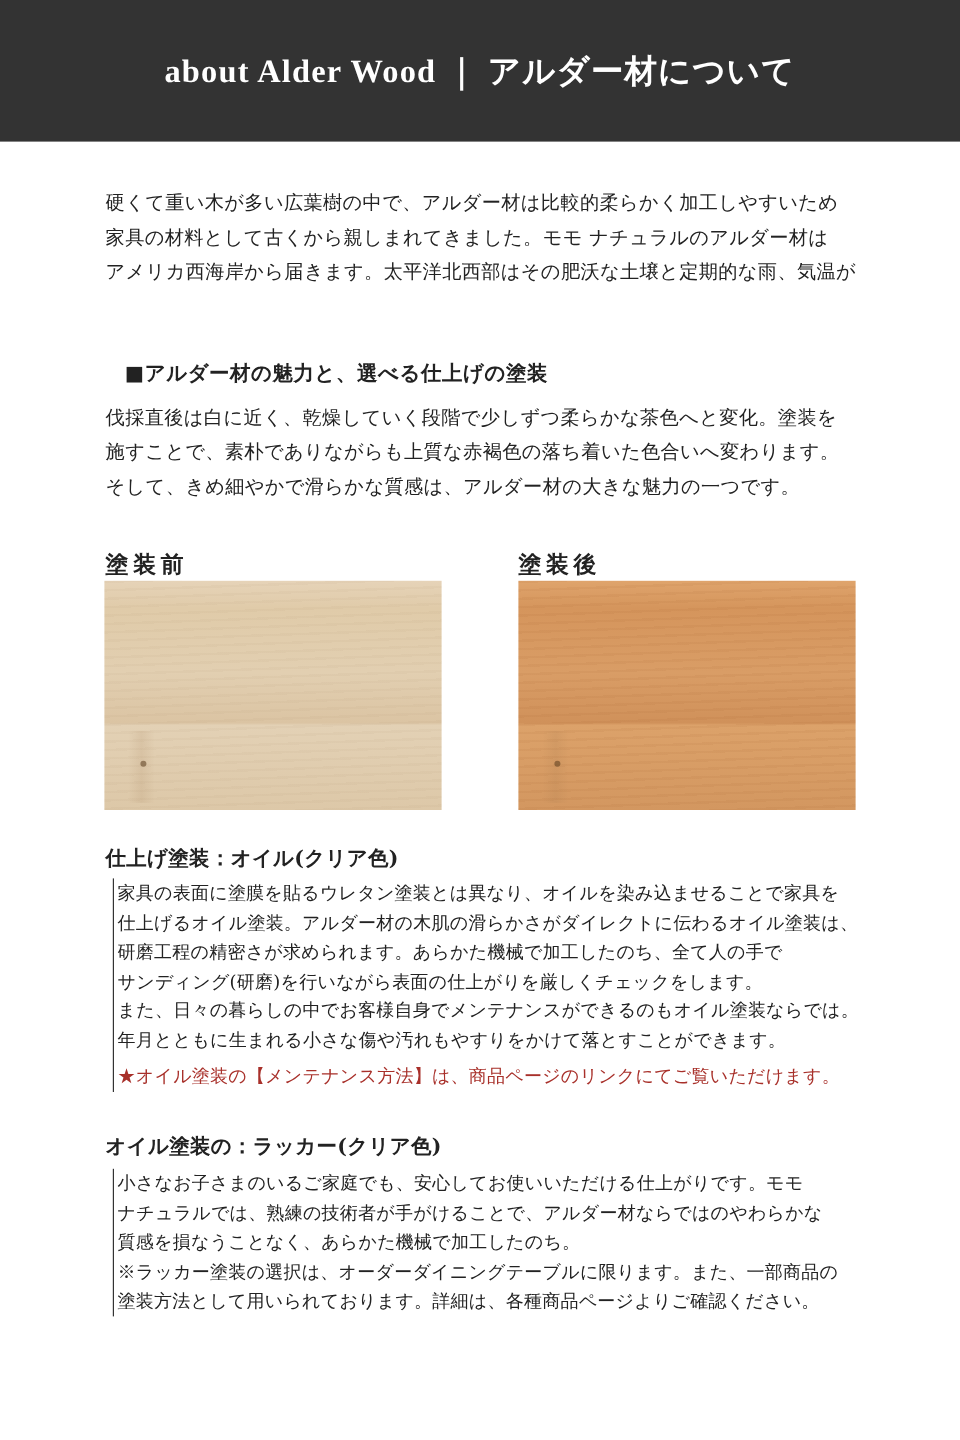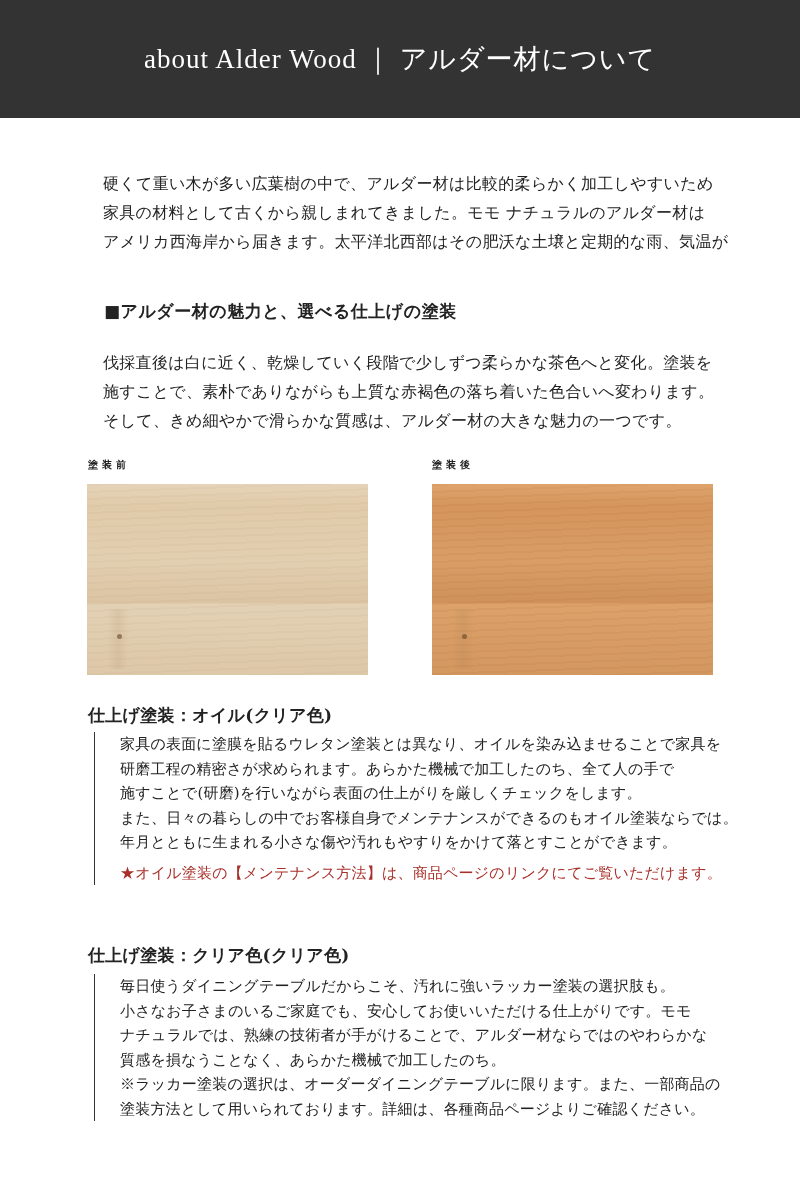--- a/index.html
+++ b/index.html
@@ -6,36 +6,36 @@
     body {
       width: 800px; height: 1200px; background: #ffffff; overflow: hidden;
       font-family: "DejaVu Serif", "Liberation Serif", serif; color: #222222;
       position: relative;
     }
     .header {
       position: absolute; left: 0; top: 0; width: 800px; height: 118px;
       background: #333333; display: flex; align-items: center; justify-content: center;
     }
     .header-title {
-      color: #ffffff; font-size: 27px; letter-spacing: 1px; font-weight: normal;
+      color: #ffffff; font-size: 27px; letter-spacing: 1px; font-weight: bold;
       font-family: "Liberation Serif", "DejaVu Serif", serif;
       text-align: right;
     }
     .para {
       position: absolute; left: 88px; width: 640px;
-      font-size: 16px; line-height: 29px; margin: 15px; letter-spacing: 0.3px;
+      font-size: 16px; line-height: 29px; margin: 0; letter-spacing: 0.3px;
     }
     .intro { top: 154px; }
     .section-heading {
       position: absolute; left: 104px; top: 300px; font-size: 17px; font-weight: bold;
       letter-spacing: 0.5px; margin: 0;
     }
     .charm { top: 333px; }
     .img-label {
-      position: absolute; font-size: 10px; font-weight: bold; letter-spacing: 4px;
+      position: absolute; font-size: 19px; font-weight: bold; letter-spacing: 4px;
     }
     .wood {
       position: absolute; width: 281px; height: 191px; overflow: hidden;
     }
     .wood.before {
       left: 87px; top: 484px;
       background:
         repeating-linear-gradient(178deg, rgba(160,130,95,0.06) 0px, rgba(160,130,95,0.06) 2px, transparent 2px, transparent 7px),
         linear-gradient(180deg, #e6d3b8 0%, #e0cba9 12%, #e2cfb1 40%, #dbc4a3 62%, #e3d1b5 63%, #ddc8a8 100%);
     }
@@ -51,21 +51,21 @@
     }
     .streak {
       position: absolute; left: 20px; top: 125px; width: 22px; height: 60px;
       background: linear-gradient(90deg, transparent, rgba(150,110,70,0.12), transparent);
     }
     .finish-heading {
       position: absolute; left: 88px; font-size: 17px; font-weight: bold; margin: 0; letter-spacing: 0.3px;
     }
     .finish-block {
       position: absolute; left: 94px; width: 640px; border-left: 1.5px solid #333333;
-      padding-left: 25px;
+      padding-left: 3px;
     }
     .finish-block p {
       margin: 0; font-size: 15px; line-height: 24.5px; letter-spacing: 0.2px;
     }
     .note-red { color: #a8302a !important; margin-top: 6px !important; }
   </style>
 </head>
 <body>
 
 <div class="header">
@@ -94,28 +94,28 @@
   <div class="knot"></div>
 </div>
 <div class="wood after">
   <div class="streak"></div>
   <div class="knot"></div>
 </div>
 
 <h3 class="finish-heading" style="top:704px;">仕上げ塗装：オイル(クリア色)</h3>
 <div class="finish-block" style="top:732px;">
   <p>家具の表面に塗膜を貼るウレタン塗装とは異なり、オイルを染み込ませることで家具を</p>
+  <p>仕上げるオイル塗装。アルダー材の木肌の滑らかさがダイレクトに伝わるオイル塗装は、</p>
   <p>研磨工程の精密さが求められます。あらかた機械で加工したのち、全て人の手で</p>
-  <p>施すことで(研磨)を行いながら表面の仕上がりを厳しくチェックをします。</p>
+  <p>サンディング(研磨)を行いながら表面の仕上がりを厳しくチェックをします。</p>
   <p>また、日々の暮らしの中でお客様自身でメンテナンスができるのもオイル塗装ならでは。</p>
   <p>年月とともに生まれる小さな傷や汚れもやすりをかけて落とすことができます。</p>
   <p class="note-red">★オイル塗装の【メンテナンス方法】は、商品ページのリンクにてご覧いただけます。</p>
 </div>
 
-<h3 class="finish-heading" style="top:944px;">仕上げ塗装：クリア色(クリア色)</h3>
+<h3 class="finish-heading" style="top:944px;">オイル塗装の：ラッカー(クリア色)</h3>
 <div class="finish-block" style="top:974px;">
-  <p>毎日使うダイニングテーブルだからこそ、汚れに強いラッカー塗装の選択肢も。</p>
   <p>小さなお子さまのいるご家庭でも、安心してお使いいただける仕上がりです。モモ</p>
   <p>ナチュラルでは、熟練の技術者が手がけることで、アルダー材ならではのやわらかな</p>
   <p>質感を損なうことなく、あらかた機械で加工したのち。</p>
   <p>※ラッカー塗装の選択は、オーダーダイニングテーブルに限ります。また、一部商品の</p>
   <p>塗装方法として用いられております。詳細は、各種商品ページよりご確認ください。</p>
 </div>
 
 </body></html>

